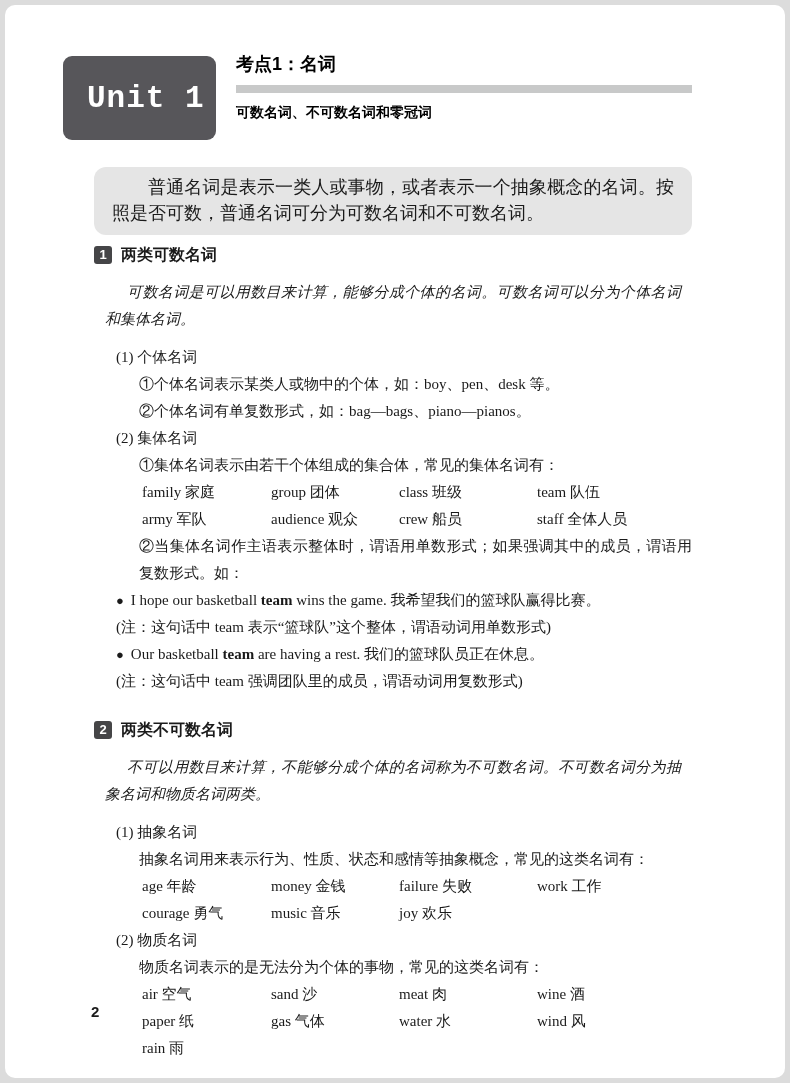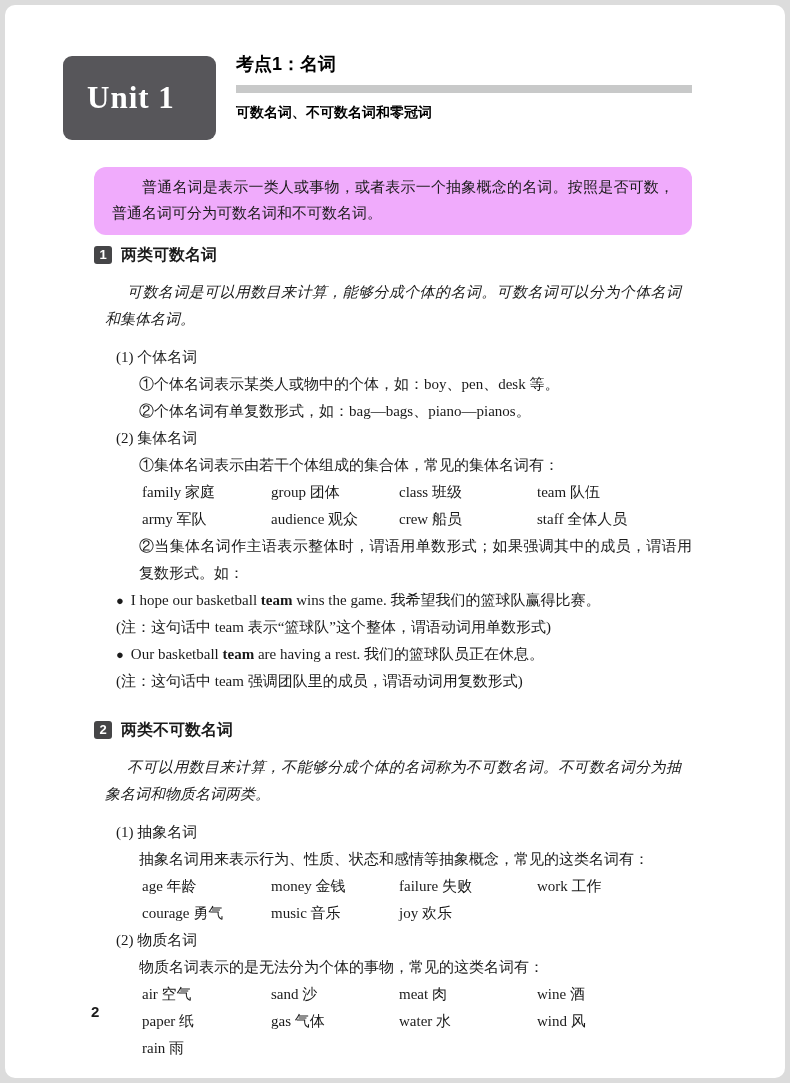--- a/index.html
+++ b/index.html
@@ -19,44 +19,44 @@
   
   .unit-box {
     position: absolute; left: 58px; top: 51px;
     width: 153px; height: 84px;
     background: #57565a;
     border-radius: 9px;
     display: flex; align-items: center;
   }
   .unit-box .unit-text {
     color: #fff;
-    font-family: Liberation Serif, serif;
+    font-family: Liberation Mono, monospace;
     font-size: 31px; font-weight: bold;
     padding-left: 24px; letter-spacing: 1px;
   }
   
   .header { position: absolute; left: 231px; top: 47px; width: 456px; }
   .exam-title {
     margin: 0;
     font-family: "Liberation Sans", "DejaVu Sans", sans-serif;
     font-size: 18px; font-weight: bold; color: #000;
   }
   .title-bar { height: 8px; background: #c8c9c9; margin-top: 9px; }
   .subtitle {
     margin: 11px 0 0;
     font-family: "Liberation Sans", "DejaVu Sans", sans-serif;
     font-size: 14px; font-weight: bold; color: #000;
   }
   
   .intro {
     position: absolute; left: 89px; top: 162px; width: 598px;
     box-sizing: border-box;
-    background: #f0abfc; border-radius: 12px;
+    background: #e5e5e5; border-radius: 12px;
     padding: 7px 18px 9px;
-    font-size: 15px; line-height: 26px;
+    font-size: 18px; line-height: 26px;
   }
   .intro p { margin: 0; text-indent: 2em; text-align: justify; }
   
   .body {
     position: absolute; left: 89px; top: 236px; width: 598px;
     font-size: 15px; line-height: 27px;
   }
   .sec-head {
     display: flex; align-items: center;
     margin: 0 0 3px;

